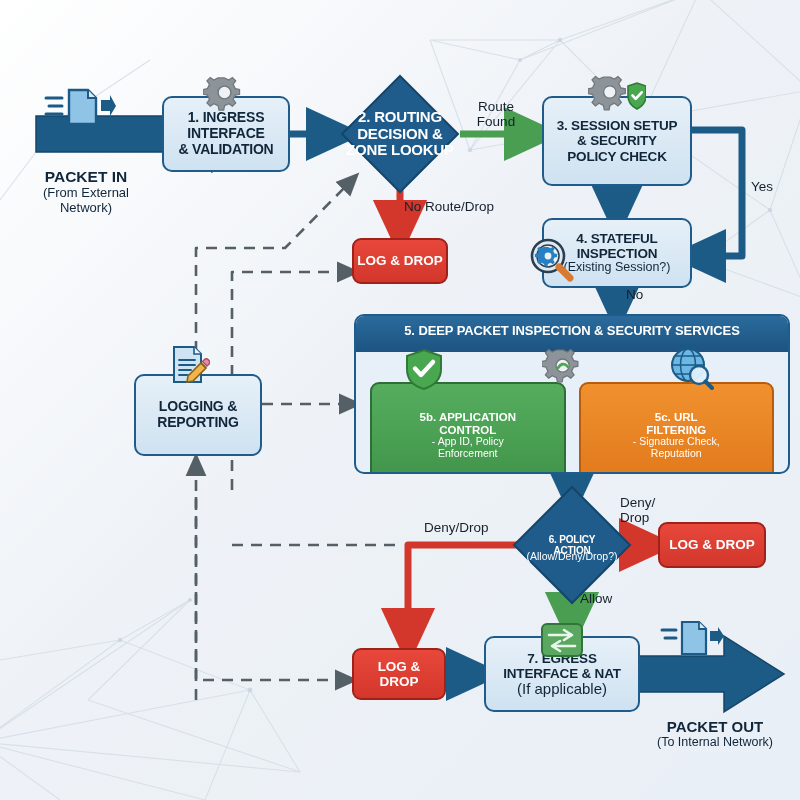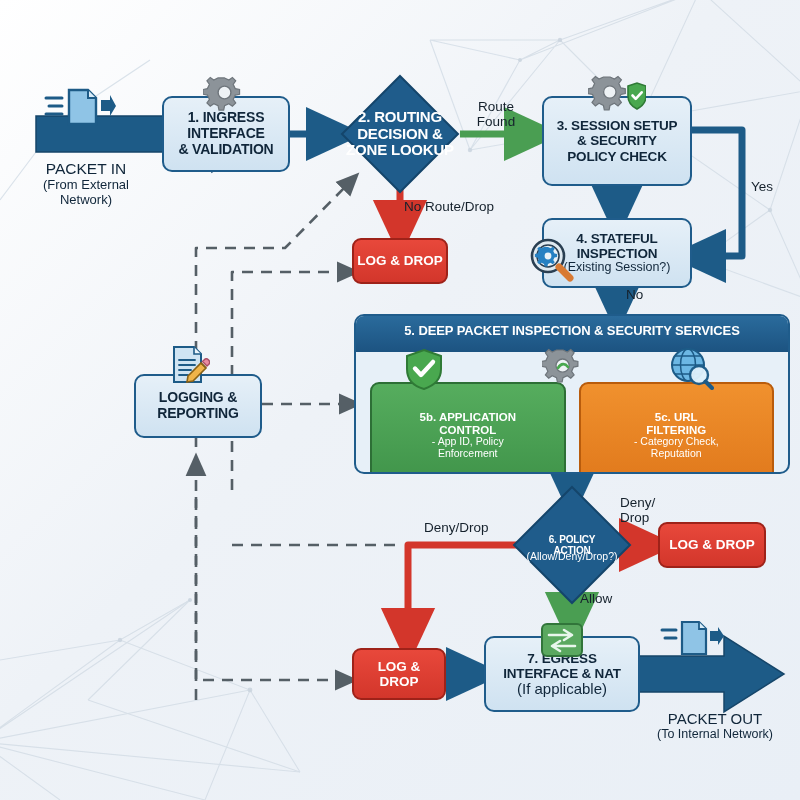--- a/index.html
+++ b/index.html
@@ -49,21 +49,21 @@
   .sub{flex:1;border-radius:9px;display:flex;flex-direction:column;
     align-items:center;justify-content:center;text-align:center;color:#fff;
     padding:7px 4px;position:relative;}
   .sub .st{font-weight:bold;line-height:1.1;}
   .sub .ss{font-weight:normal;line-height:1.08;}
   .sub-ips{background:linear-gradient(180deg,#2d6490 0%,#1d4d74 100%);border:2px solid #123a5c;}
   .sub-app{background:linear-gradient(180deg,#56ad5e 0%,#3f9349 100%);border:2px solid #2d6f36;}
   .sub-url{background:linear-gradient(180deg,#f0912e 0%,#e0781b 100%);border:2px solid #b95c0c;}
 
   .caption{position:absolute;z-index:4;text-align:center;color:#10263a;}
-  .caption .big{font-weight:normal;}
+  .caption .big{font-weight:bold;margin-top:8px;}
   .caption .small{font-weight:normal;}
 
   .elabel{position:absolute;z-index:5;color:#15212c;font-size:13.5px;
     line-height:1.08;text-align:center;}
 
   .ico{position:absolute;z-index:6;}
 </style>
 </head>
 <body>
 
@@ -239,21 +239,21 @@
     <div class="pbody">
       <div class="sub sub-app" style="height:88px;">
         <div class="st" style="font-size:11.5px;white-space:pre-line;">5b. APPLICATION
 CONTROL</div>
         <div class="ss" style="font-size:10.5px;white-space:pre-line;">- App ID, Policy
 Enforcement</div>
       </div>
       <div class="sub sub-url" style="height:88px;">
         <div class="st" style="font-size:11.5px;white-space:pre-line;">5c. URL
 FILTERING</div>
-        <div class="ss" style="font-size:10.5px;white-space:pre-line;">- Category Check,
+        <div class="ss" style="font-size:10.5px;white-space:pre-line;">- Signature Check,
 Reputation</div>
       </div>
     </div>
   </div>
 
   <svg class="ico" style="left:404px;top:348px;width:40px;height:42px;" viewBox="0 0 40 42">
     <path d="M20 2 L37 8 v13 c0 11-8 17-17 20 C9 38 3 32 3 21 V8z" fill="#49a84f" stroke="#2f7a36" stroke-width="2"></path>
     <path d="M11 20.5 l6 6.4 12-13" fill="none" stroke="#fff" stroke-width="4.4" stroke-linecap="round" stroke-linejoin="round"></path>
   </svg>
   <svg class="ico" style="left:542px;top:348px;width:42px;height:40px;" viewBox="0 0 42 40">
@@ -315,21 +315,21 @@
     </g>
     <path d="M22 4 H39 L46 11 V36 H22 Z" fill="#8fc4e6" stroke="#1d5b87" stroke-width="2.2"></path>
     <path d="M39 4 V11 H46" fill="#d9ecf8" stroke="#1d5b87" stroke-width="1.8"></path>
     <path d="M50 13 H58 V9 L64 18 L58 27 V23 H50 Z" fill="#1d5b87"></path>
   </svg>
   <div class="caption" style="left:620px;top:710px;width:190px;">
     <div class="big" style="font-size:15px;">PACKET OUT</div>
     <div class="small" style="font-size:12.5px;">(To Internal Network)</div>
   </div>
 
-  <div class="node proc" style="left:134px;top:374px;width:128px;height:64px;">
+  <div class="node proc" style="left:134px;top:374px;width:128px;height:82px;">
     <div class="t" style="font-size:14px;white-space:pre-line;">LOGGING &amp;
 REPORTING</div>
   </div>
   <svg class="ico" style="left:168px;top:344px;width:42px;height:42px;" viewBox="0 0 42 42">
     <path d="M6 3 H26 L33 10 V38 H6 Z" fill="#cfe4f3" stroke="#1d5b87" stroke-width="2"></path>
     <path d="M26 3 V10 H33" fill="#eaf4fb" stroke="#1d5b87" stroke-width="1.6"></path>
     <g stroke="#1d5b87" stroke-width="1.8" stroke-linecap="round">
       <line x1="11" y1="16" x2="27" y2="16"></line>
         <line x1="11" y1="21" x2="27" y2="21"></line>
       <line x1="11" y1="26" x2="23" y2="26"></line>

